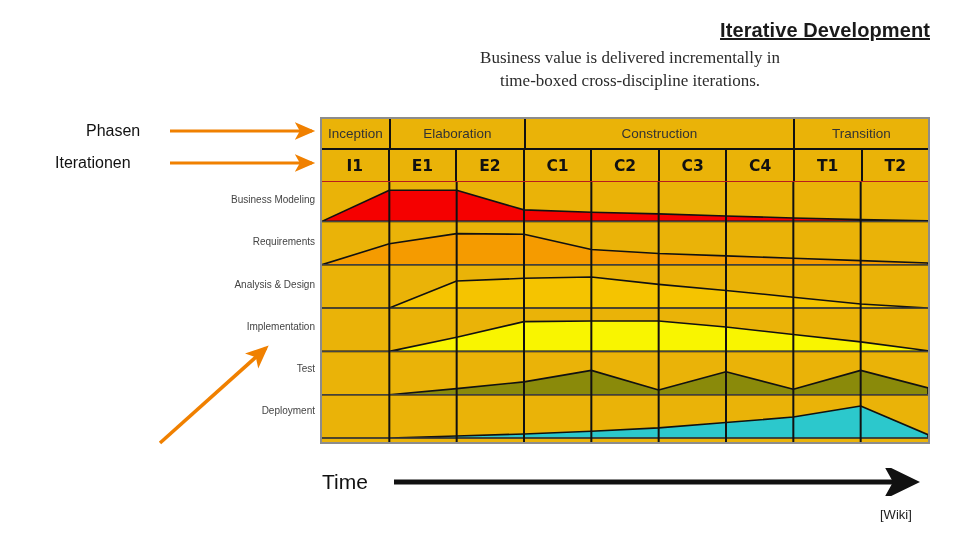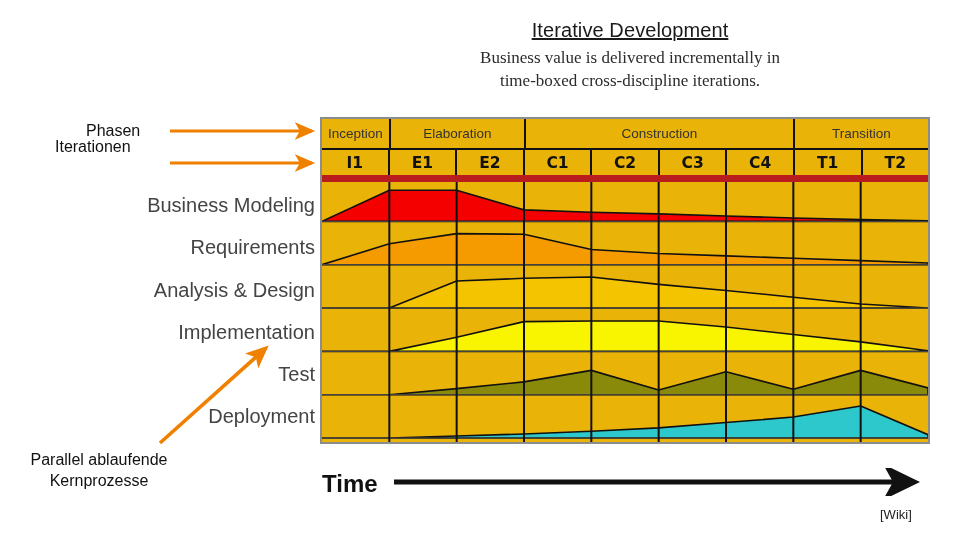--- a/index.html
+++ b/index.html
@@ -6,65 +6,65 @@
   body{
     width:957px;height:549px;background:#ffffff;
     font-family:"Liberation Sans","DejaVu Sans",sans-serif;
     position:relative;overflow:hidden;
   }
   .stage{position:absolute;inset:0;}
 
   
   #title-block{position:absolute;left:330px;top:18px;width:600px;text-align:center;}
   #chart-title{
-    font-size:20px;font-weight:normal;color:#1a1a1a;
-    text-decoration:underline;letter-spacing:.1px;line-height:1.25;
+    font-size:20px;font-weight:bold;color:#1a1a1a;
+    text-decoration:underline;letter-spacing:.1px;line-height:1.25;text-align:right;
   }
   #chart-subtitle{
     font-size:17px;color:#2b2b2b;line-height:1.35;margin-top:4px;font-family:Liberation Serif, serif;
   }
 
   
   .annot{position:absolute;color:#111;font-size:16px;white-space:nowrap;text-align:center;}
   #annot-phasen{left:86px;top:122px;}
-  #annot-iterationen{left:55px;top:138px;}
+  #annot-iterationen{left:55px;top:154px;}
   #annot-parallel{left:4px;top:450px;font-size:16px;line-height:1.3;text-align:center;width:190px;white-space:normal;}
 
   
   #chart-frame{
     position:absolute;left:320px;top:117px;width:610px;height:327px;
     border:2px solid #8c8c8c;box-sizing:border-box;background:#eab308;
   }
   #phase-row{display:flex;height:31px;box-sizing:border-box;border-bottom:2px solid #111;}
   .phase-cell{
     box-sizing:border-box;display:flex;align-items:center;justify-content:center;
     font-size:13.5px;color:#333;border-right:2px solid #111;
   }
   .phase-cell:last-child{border-right:none;}
-  #iter-row{display:flex;height:32px;box-sizing:border-box;border-bottom:7px solid #b91c1c;}
+  #iter-row{display:flex;height:32px;box-sizing:border-box;border-bottom:1px solid #b91c1c;}
   .iter-cell{
     box-sizing:border-box;display:flex;align-items:center;justify-content:center;
     font-size:15.5px;font-weight:bold;color:#111;border-right:2px solid #111;
     font-family:"DejaVu Sans",sans-serif;
   }
   .iter-cell:last-child{border-right:none;}
   #plot-area{position:absolute;left:0;right:0;top:63px;bottom:0;}
   #plot-svg{display:block;width:100%;height:100%;}
 
   
   #discipline-labels{position:absolute;left:150px;top:180px;width:165px;}
   .disc-label{
     position:absolute;right:0;text-align:right;white-space:nowrap;
-    font-size:20px;color:#444;font-family:"Liberation Sans",sans-serif;
+    font-size:10px;color:#444;font-family:"Liberation Sans",sans-serif;
   }
 
   
   #time-axis{position:absolute;left:322px;top:466px;width:610px;height:34px;}
   #time-label{
-    position:absolute;left:0;top:4px;font-size:24px;font-weight:bold;color:#111;
+    position:absolute;left:0;top:4px;font-size:21px;font-weight:normal;color:#111;
   }
   #time-arrow{position:absolute;left:72px;top:2px;}
   #wiki-caption{position:absolute;left:880px;top:507px;font-size:13px;color:#222;}
 
   
   #annot-arrows{position:absolute;left:0;top:0;width:957px;height:549px;pointer-events:none;}
 </style>
 </head>
 <body>
 
@@ -73,21 +73,20 @@
   <div id="title-block">
     <div id="chart-title">Iterative Development</div>
     <div id="chart-subtitle">
       <div>Business value is delivered incrementally in</div>
       <div>time-boxed cross-discipline iterations.</div>
     </div>
   </div>
 
   <div class="annot" id="annot-phasen">Phasen</div>
   <div class="annot" id="annot-iterationen">Iterationen</div>
-  <div class="annot" id="annot-parallel">Parallel ablaufende Kernprozesse</div>
 
   <svg id="annot-arrows" viewBox="0 0 957 549">
     <defs>
       <marker id="ohead" markerWidth="7" markerHeight="7" refX="5.4" refY="3" orient="auto">
         <path d="M0,0.2 L6.4,3 L0,5.8 L1.6,3 Z" fill="#F08000"></path>
       </marker>
     </defs>
     <line x1="170" y1="131" x2="312" y2="131" stroke="#F08000" stroke-width="3.2" marker-end="url(#ohead)"></line>
     <line x1="170" y1="163" x2="312" y2="163" stroke="#F08000" stroke-width="3.2" marker-end="url(#ohead)"></line>
     <line x1="160" y1="443" x2="266" y2="348" stroke="#F08000" stroke-width="3.6" marker-end="url(#ohead)"></line>

